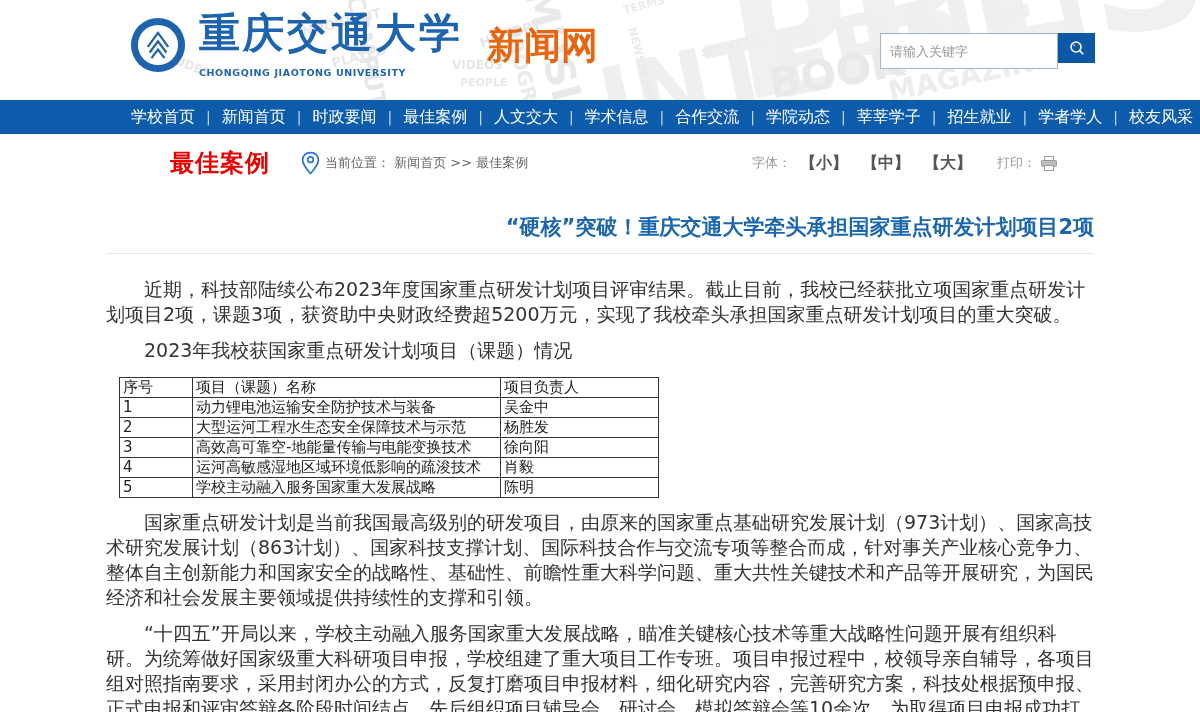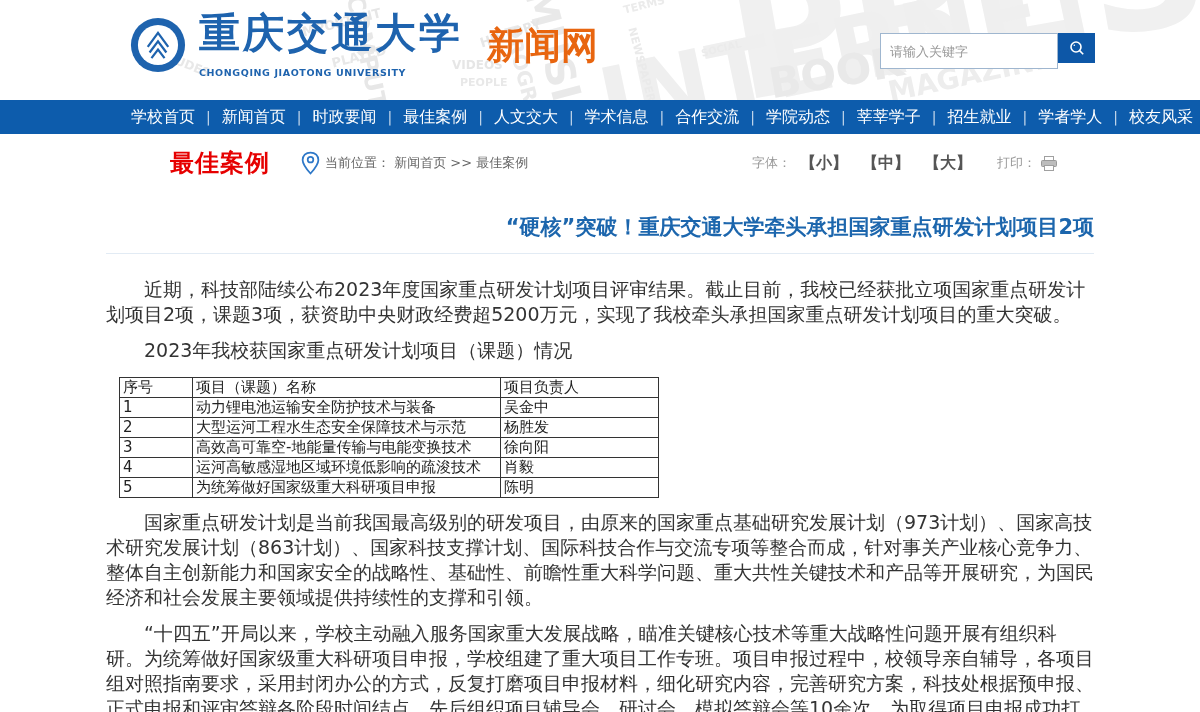--- a/index.html
+++ b/index.html
@@ -196,21 +196,21 @@
             <td>高效高可靠空-地能量传输与电能变换技术</td>
             <td>徐向阳</td>
           </tr>
           <tr>
             <td>4</td>
             <td>运河高敏感湿地区域环境低影响的疏浚技术</td>
             <td>肖毅</td>
           </tr>
           <tr>
             <td>5</td>
-            <td>为统筹做好国家级重大科研项目申报</td>
+            <td>学校主动融入服务国家重大发展战略</td>
             <td>陈明</td>
           </tr>
         </tbody>
     </table>
 
     <p>国家重点研发计划是当前我国最高级别的研发项目，由原来的国家重点基础研究发展计划（973计划）、国家高技术研究发展计划（863计划）、国家科技支撑计划、国际科技合作与交流专项等整合而成，针对事关产业核心竞争力、整体自主创新能力和国家安全的战略性、基础性、前瞻性重大科学问题、重大共性关键技术和产品等开展研究，为国民经济和社会发展主要领域提供持续性的支撑和引领。</p>
     <p>“十四五”开局以来，学校主动融入服务国家重大发展战略，瞄准关键核心技术等重大战略性问题开展有组织科研。为统筹做好国家级重大科研项目申报，学校组建了重大项目工作专班。项目申报过程中，校领导亲自辅导，各项目组对照指南要求，采用封闭办公的方式，反复打磨项目申报材料，细化研究内容，完善研究方案，科技处根据预申报、正式申报和评审答辩各阶段时间结点，先后组织项目辅导会、研讨会、模拟答辩会等10余次，为取得项目申报成功打下了坚实的基础。</p>
   </div>
 </div>
 

